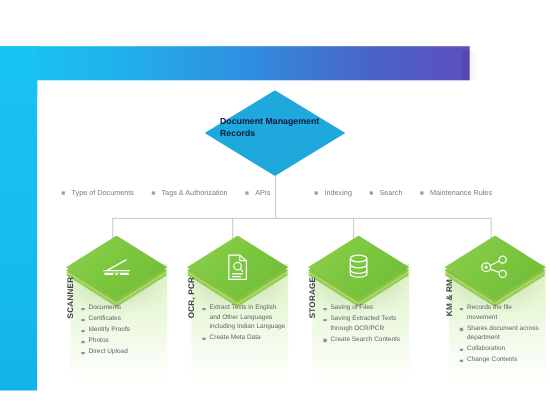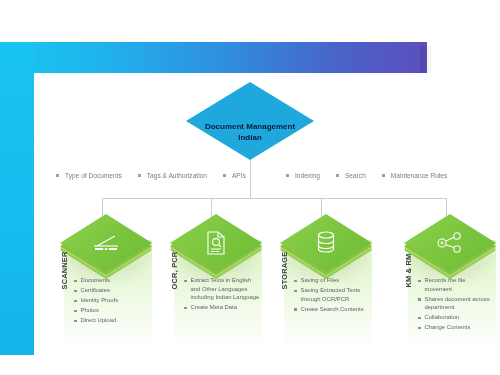--- a/index.html
+++ b/index.html
@@ -49,22 +49,22 @@
     background:#16a0be;
     clip-path:polygon(50% 0%,100% 50%,50% 100%,0% 50%);
     z-index:-2;
   }
   .top-node .glow{
     position:absolute;left:-6px;top:8px;width:140px;height:80px;
     background:radial-gradient(ellipse at 50% 60%,rgba(0,0,0,.18),rgba(0,0,0,0) 65%);
     filter:blur(4px);z-index:-3;
   }
   .top-label{
-    position:absolute;left:14px;top:24px;width:100px;text-align:center;
-    font-size:8px;font-weight:bold;color:#0c1b3a;line-height:1.35;margin-top:16px;
+    position:absolute;left:14px;top:24px;width:100px;text-align:left;
+    font-size:8px;font-weight:bold;color:#0c1b3a;line-height:1.35;
   }
 
   
   .midrow{position:absolute;top:172px;display:flex;align-items:center;}
   .mid-item{display:flex;align-items:center;margin-right:16px;white-space:nowrap;}
   .mid-dot{width:3px;height:3px;background:#9aa0a6;margin-right:6px;flex:0 0 auto;}
   .mid-text{font-size:6.6px;color:#777d84;}
 
   
   .col{position:absolute;top:214px;width:108px;height:140px;}
@@ -131,21 +131,21 @@
   <div class="line v" style="left:321px;top:198px;height:20px;"></div>
   <div class="line v" style="left:446px;top:198px;height:20px;"></div>
 
   <div class="top-node">
     <div class="glow"></div>
     <div class="edge2"></div>
     <div class="edge"></div>
     <div class="face"></div>
     <div class="top-label">
       <div>Document Management</div>
-      <div>Indian</div>
+      <div>Records</div>
     </div>
   </div>
 
   <div class="midrow" style="left:56px;">
     <div class="mid-item">
       <span class="mid-dot"></span>
       <span class="mid-text">Type of Documents</span>
     </div>
     <div class="mid-item">
       <span class="mid-dot"></span>

